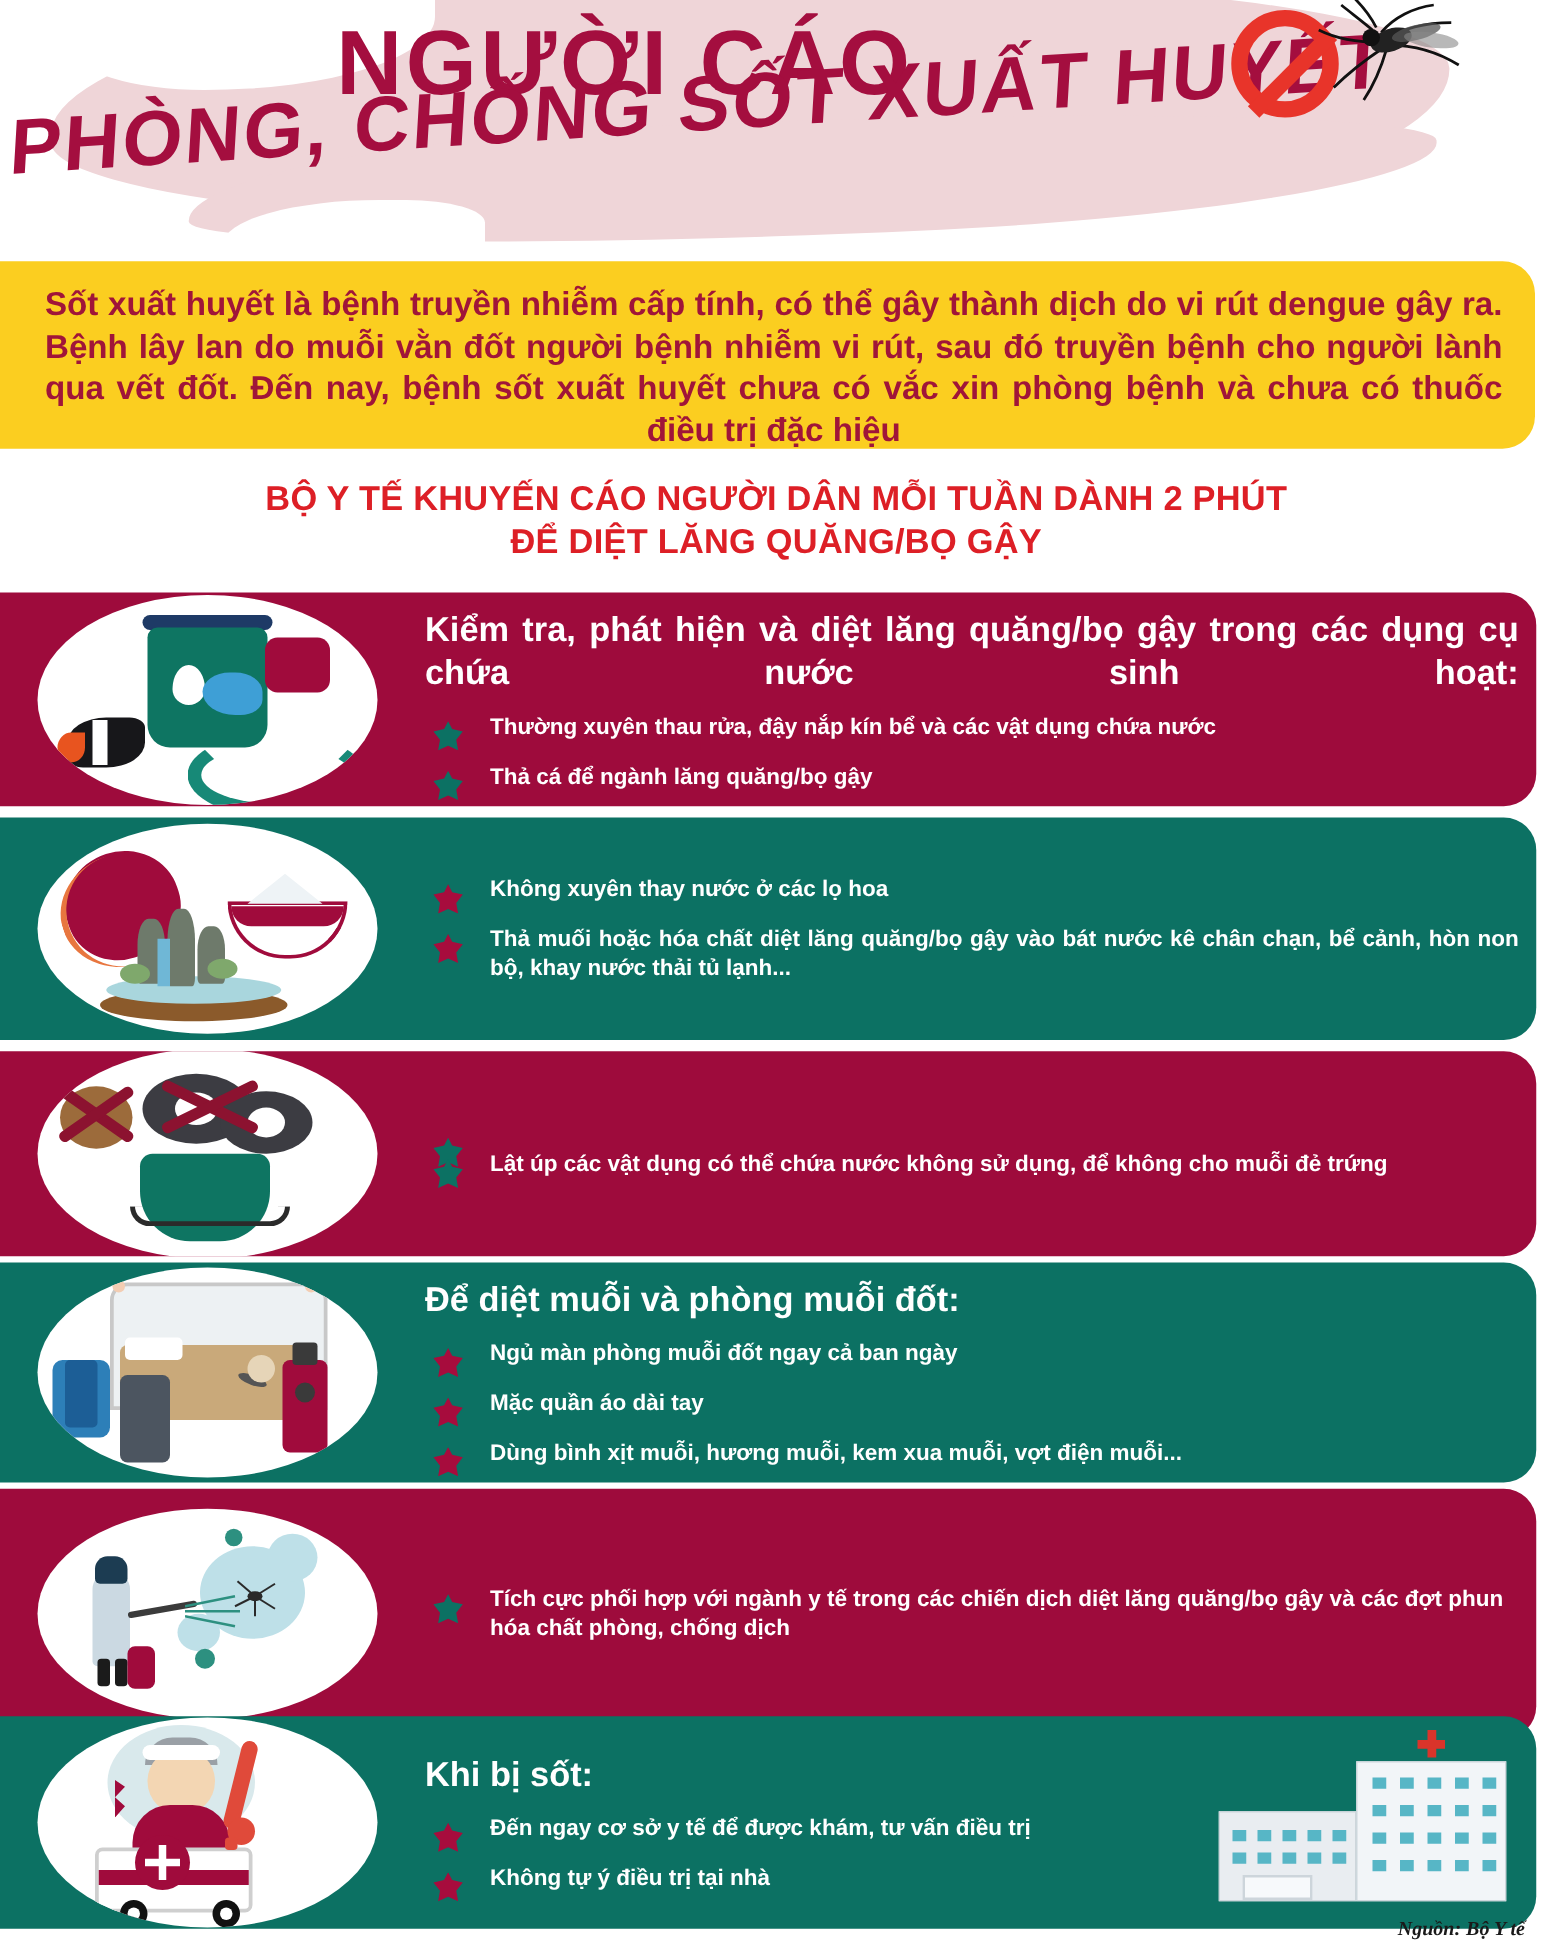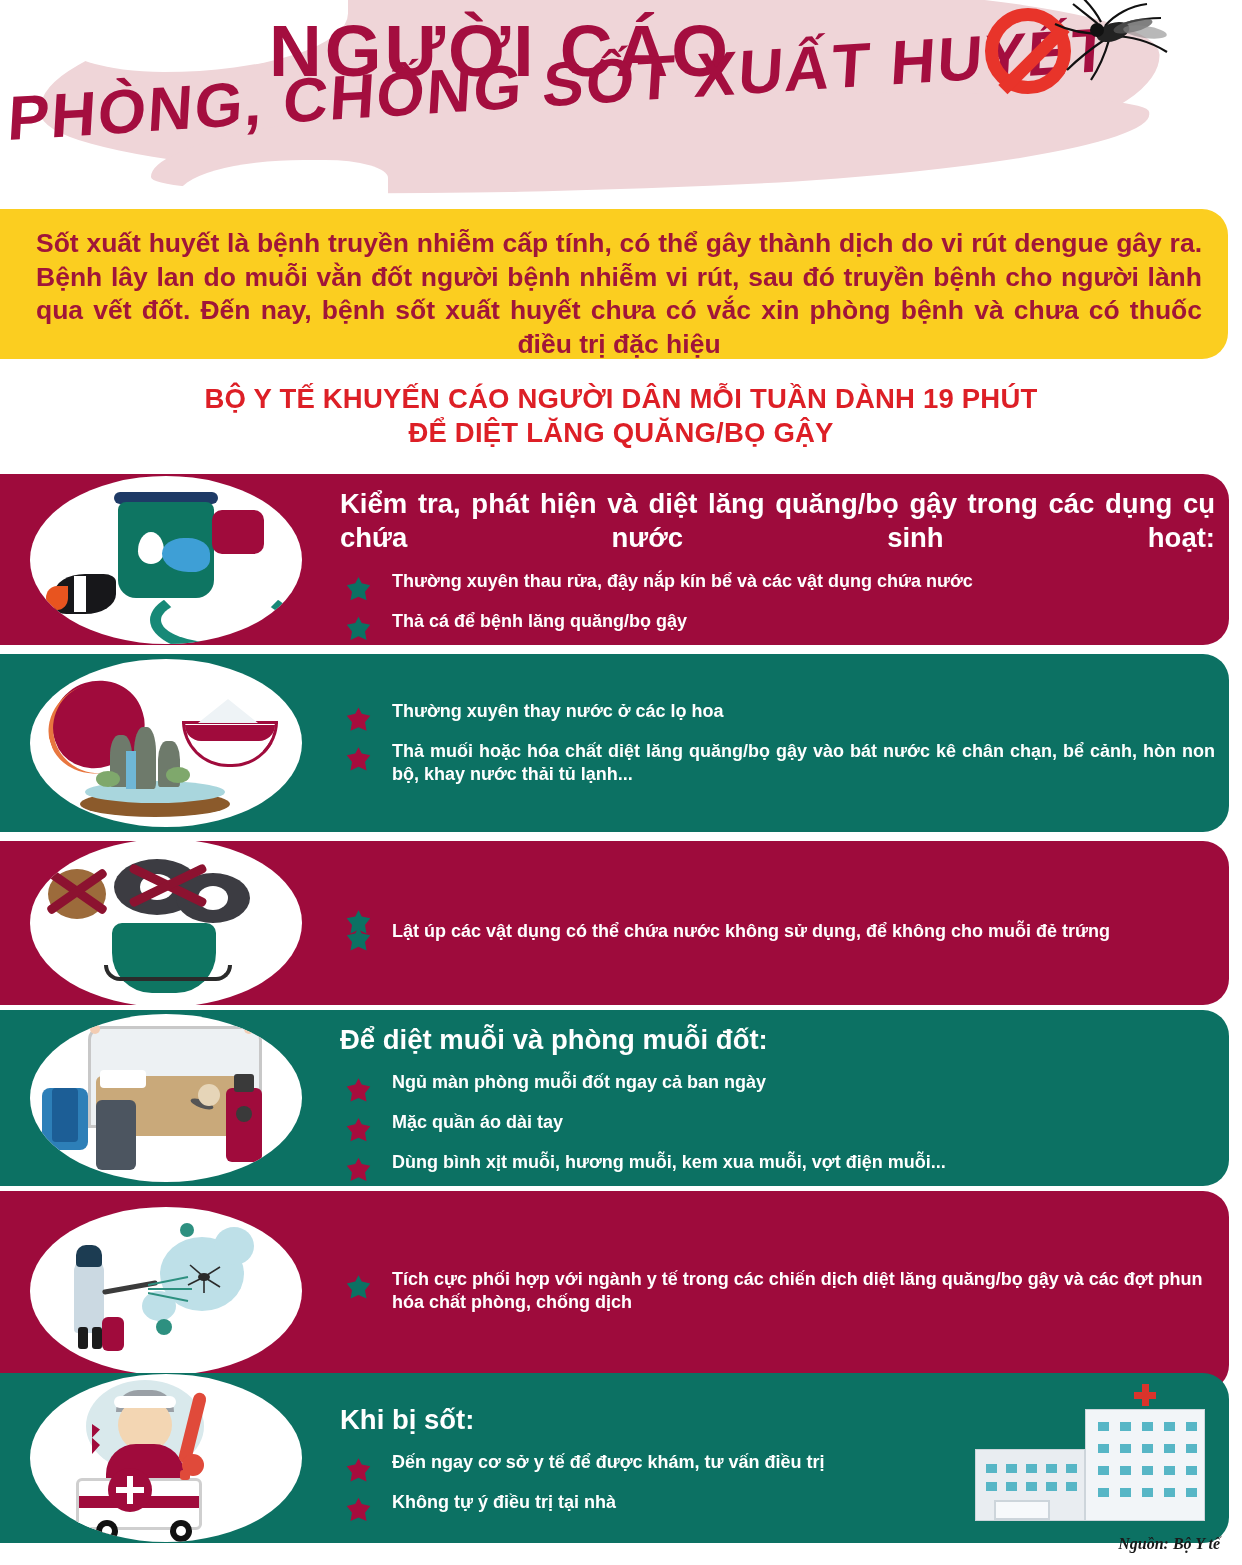--- a/index.html
+++ b/index.html
@@ -211,41 +211,41 @@
         <circle cx="142" cy="38" r="7" fill="#111"></circle>
       </svg>
     </div>
   </div>
 
   <div class="yellowbox">
     <p>Sốt xuất huyết là bệnh truyền nhiễm cấp tính, có thể gây thành dịch do vi rút dengue gây ra. Bệnh lây lan do muỗi vằn đốt người bệnh nhiễm vi rút, sau đó truyền bệnh cho người lành qua vết đốt. Đến nay, bệnh sốt xuất huyết chưa có vắc xin phòng bệnh và chưa có thuốc điều trị đặc hiệu</p>
   </div>
 
   <div class="subtitle">
-    <div>BỘ Y TẾ KHUYẾN CÁO NGƯỜI DÂN MỖI TUẦN DÀNH 19 PHÚT</div>
+    <div>BỘ Y TẾ KHUYẾN CÁO NGƯỜI DÂN MỖI TUẦN DÀNH 2 PHÚT</div>
     <div>ĐỂ DIỆT LĂNG QUĂNG/BỌ GẬY</div>
   </div>
 
   <div class="card maroon" style="top:474px;height:171px;">
     <div class="illus">
       <div class="sh jarlid" style="left:84px;top:16px;"></div>
       <div class="sh jar" style="left:88px;top:26px;"></div>
       <div class="sh drop" style="left:108px;top:56px;"></div>
       <div class="sh splash" style="left:132px;top:62px;"></div>
       <div class="sh sponge" style="left:182px;top:34px;"></div>
       <div class="sh hose" style="left:120px;top:110px;"></div>
       <div class="sh fish" style="left:24px;top:98px;"></div>
       <div class="sh fin" style="left:16px;top:110px;"></div>
       <div class="sh" style="left:44px;top:100px;width:12px;height:36px;background:#fff;"></div>
     </div>
     <div class="body">
       <div class="head just">Kiểm tra, phát hiện và diệt lăng quăng/bọ gậy trong các dụng cụ chứa nước sinh hoạt:</div>
       <ul class="bullets">
         <li><span class="mk"></span><span>Thường xuyên thau rửa, đậy nắp kín bể và các vật dụng chứa nước</span></li>
-        <li><span class="mk"></span><span>Thả cá để bệnh lăng quăng/bọ gậy</span></li>
+        <li><span class="mk"></span><span>Thả cá để ngành lăng quăng/bọ gậy</span></li>
       </ul>
     </div>
   </div>
 
   <div class="card teal" style="top:654px;height:178px;">
     <div class="illus">
       <div class="sh vase" style="left:22px;top:22px;transform:rotate(-18deg);"></div>
       <div class="sh" style="left:18px;top:24px;width:96px;height:90px;border-left:5px solid #E8763F;border-radius:50%;transform:rotate(-18deg);"></div>
       <div class="sh bowl" style="left:152px;top:62px;"></div>
       <div class="sh bowlwater" style="left:155px;top:66px;"></div>
@@ -254,21 +254,21 @@
       <div class="sh tray" style="left:55px;top:122px;"></div>
       <div class="sh rock" style="left:80px;top:76px;"></div>
       <div class="sh rock" style="left:104px;top:68px;height:62px;"></div>
       <div class="sh rock" style="left:128px;top:82px;height:46px;"></div>
       <div class="sh" style="left:96px;top:92px;width:10px;height:38px;background:#6FB7D6;"></div>
       <div class="sh" style="left:66px;top:112px;width:24px;height:16px;background:#7FA86C;border-radius:50%;"></div>
       <div class="sh" style="left:136px;top:108px;width:24px;height:16px;background:#7FA86C;border-radius:50%;"></div>
     </div>
     <div class="body">
       <ul class="bullets">
-        <li><span class="mk"></span><span>Thường xuyên thay nước ở các lọ hoa</span></li>
+        <li><span class="mk"></span><span>Không xuyên thay nước ở các lọ hoa</span></li>
         <li class="just"><span class="mk"></span><span>Thả muối hoặc hóa chất diệt lăng quăng/bọ gậy vào bát nước kê chân chạn, bể cảnh, hòn non bộ, khay nước thải tủ lạnh...</span></li>
       </ul>
     </div>
   </div>
 
   <div class="card maroon" style="top:841px;height:164px;">
     <div class="illus">
       <div class="sh coco" style="left:18px;top:30px;"></div>
       <div class="sh tire" style="left:84px;top:20px;"></div>
       <div class="sh tirehole" style="left:110px;top:35px;"></div>

